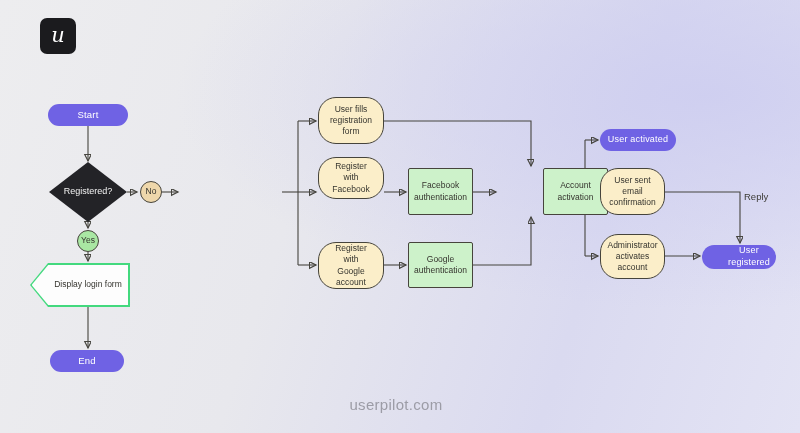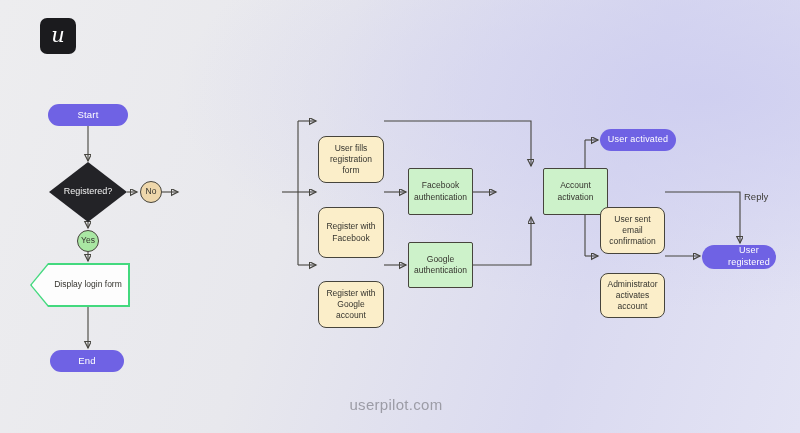--- a/index.html
+++ b/index.html
@@ -18,21 +18,21 @@
 
   .node{
     position:absolute;display:flex;align-items:center;justify-content:center;
     text-align:center;font-size:8.5px;line-height:1.3;color:#35342e;
     box-sizing:border-box;
   }
   .pill{
     background:#6f62e4;color:#fff;border-radius:999px;font-size:9.5px;
     letter-spacing:.2px;
   }
-  .ybox{background:#fbeec9;border:1px solid #46443c;border-radius:8px;padding:2px 7px;margin-top:39px;}
+  .ybox{background:#fbeec9;border:1px solid #46443c;border-radius:18px;padding:2px 13px;}
   .gbox{background:#cdf2ca;border:1px solid #46443c;border-radius:2px;padding:2px 3px;}
   .circle{border-radius:50%;border:1px solid #46443c;font-size:8.5px;}
   .circle-no{background:#eed7ab;}
   .circle-yes{background:#a9e7a3;}
   .diamond{
     background:#232327;color:#f2f2f2;font-size:9px;
     clip-path:polygon(50% 0,100% 50%,50% 100%,0 50%);
   }
   .penta{background:#43d97e;clip-path:polygon(0 50%,18px 0,100% 0,100% 100%,18px 100%);}
   .penta-inner{
@@ -123,21 +123,21 @@
   </div>
 
   <div class="node pill" style="left:50px;top:350px;width:74px;height:22px;">
     <span>End</span>
   </div>
 
   <div class="node ybox" style="left:318px;top:97px;width:66px;height:47px;">
     <span>User fills registration form</span>
   </div>
 
-  <div class="node ybox" style="left:318px;top:168px;width:66px;height:51px;">
+  <div class="node ybox" style="left:318px;top:157px;width:66px;height:42px;">
     <span>Register with Facebook</span>
   </div>
 
   <div class="node ybox" style="left:318px;top:242px;width:66px;height:47px;">
     <span>Register with Google account</span>
   </div>
 
   <div class="node gbox" style="left:408px;top:168px;width:65px;height:47px;">
     <span>Facebook authentication</span>
   </div>

